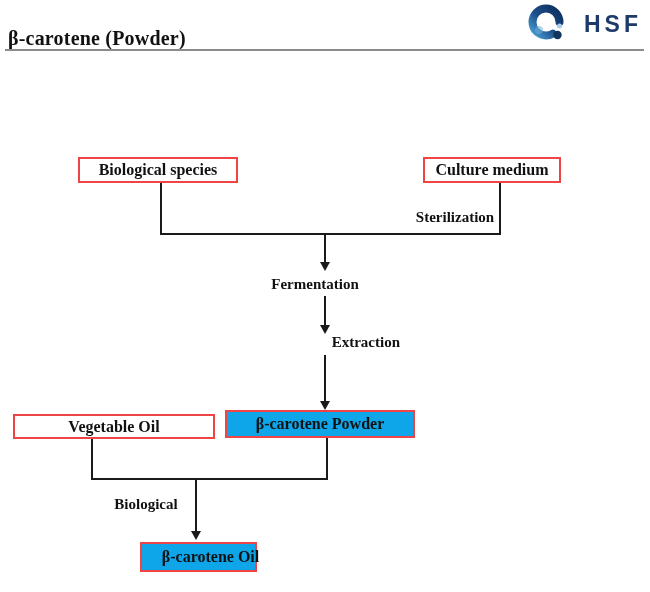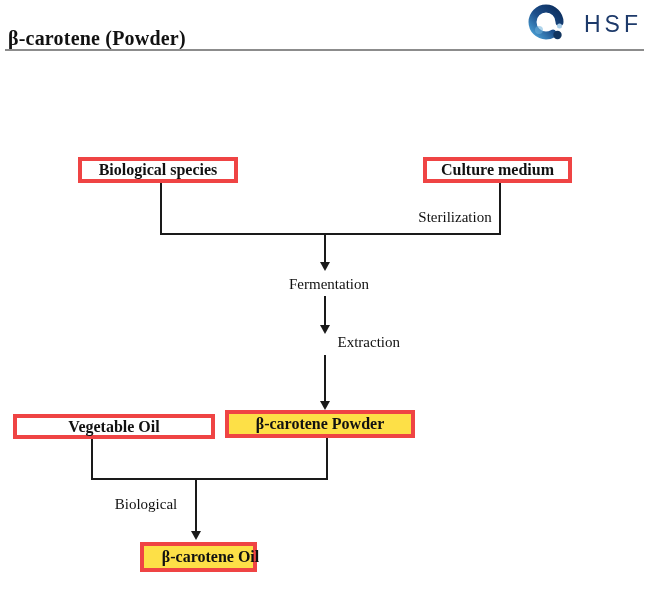--- a/index.html
+++ b/index.html
@@ -18,38 +18,38 @@
   }
   .header-rule{
     position:absolute;left:5px;top:49px;width:639px;height:2px;
     background:#8c8c8c;
   }
   .logo{position:absolute;left:526px;top:2px;width:120px;height:42px;}
   .logo-icon{position:absolute;left:0;top:0;}
   .logo-text{
     position:absolute;left:58px;top:9px;
     font-family:"Liberation Sans", sans-serif;
-    font-weight:normal;font-size:23px;letter-spacing:4px;
+    font-weight:bold;font-size:23px;letter-spacing:4px;
     color:#1d3a6a;
   }
   
   .chart-title{
     position:absolute;left:0;top:92px;width:650px;
     text-align:center;font-size:27px;font-weight:bold;
   }
   
   .node{
     position:absolute;box-sizing:border-box;
-    border:4px solid #ef4444;background:#ffffff;
+    border:2px solid #ef4444;background:#ffffff;
     display:flex;align-items:center;justify-content:center;
     font-size:16px;font-weight:bold;white-space:nowrap;
   }
-  .node.green{background:#fde047;}
+  .node.green{background:#0ea5e9;}
   .node-bio{left:78px;top:157px;width:160px;height:26px;}
-  .node-culture{left:423px;top:157px;width:149px;height:26px;}
+  .node-culture{left:423px;top:157px;width:138px;height:26px;}
   .node-veg{left:13px;top:414px;width:202px;height:25px;}
   .node-powder{left:225px;top:410px;width:190px;height:28px;}
   .node-oil{left:140px;top:542px;width:117px;height:30px;padding-left:24px;}
   
   .line{position:absolute;background:#1a1a1a;}
   .l-bio-down{left:160px;top:183px;width:2px;height:52px;}
   .l-culture-down{left:499px;top:183px;width:2px;height:52px;}
   .l-h1{left:160px;top:233px;width:341px;height:2px;}
   .l-stem1{left:324px;top:235px;width:2px;height:29px;}
   .l-stem2{left:324px;top:296px;width:2px;height:31px;}
@@ -62,25 +62,25 @@
     position:absolute;width:0;height:0;
     border-left:5px solid transparent;border-right:5px solid transparent;
     border-top:9px solid #1a1a1a;
   }
   .a1{left:320px;top:262px;}
   .a2{left:320px;top:325px;}
   .a3{left:320px;top:401px;}
   .a4{left:191px;top:531px;}
   
   .step{
-    position:absolute;font-size:15px;font-weight:normal;
+    position:absolute;font-size:15px;font-weight:bold;
     text-align:center;white-space:nowrap;
   }
   .step-sterilization{left:415px;top:209px;width:80px;}
-  .step-fermentation{left:254px;top:276px;width:150px;}
+  .step-fermentation{left:240px;top:276px;width:150px;}
   .step-extraction{left:250px;top:334px;width:150px;text-align:right;}
   .step-dissolving{left:106px;top:496px;width:80px;}
 </style>
 </head>
 <body>
 
 <div class="canvas">
 
   <div class="doc-title">β-carotene (Powder)</div>
   <div class="header-rule"></div>

